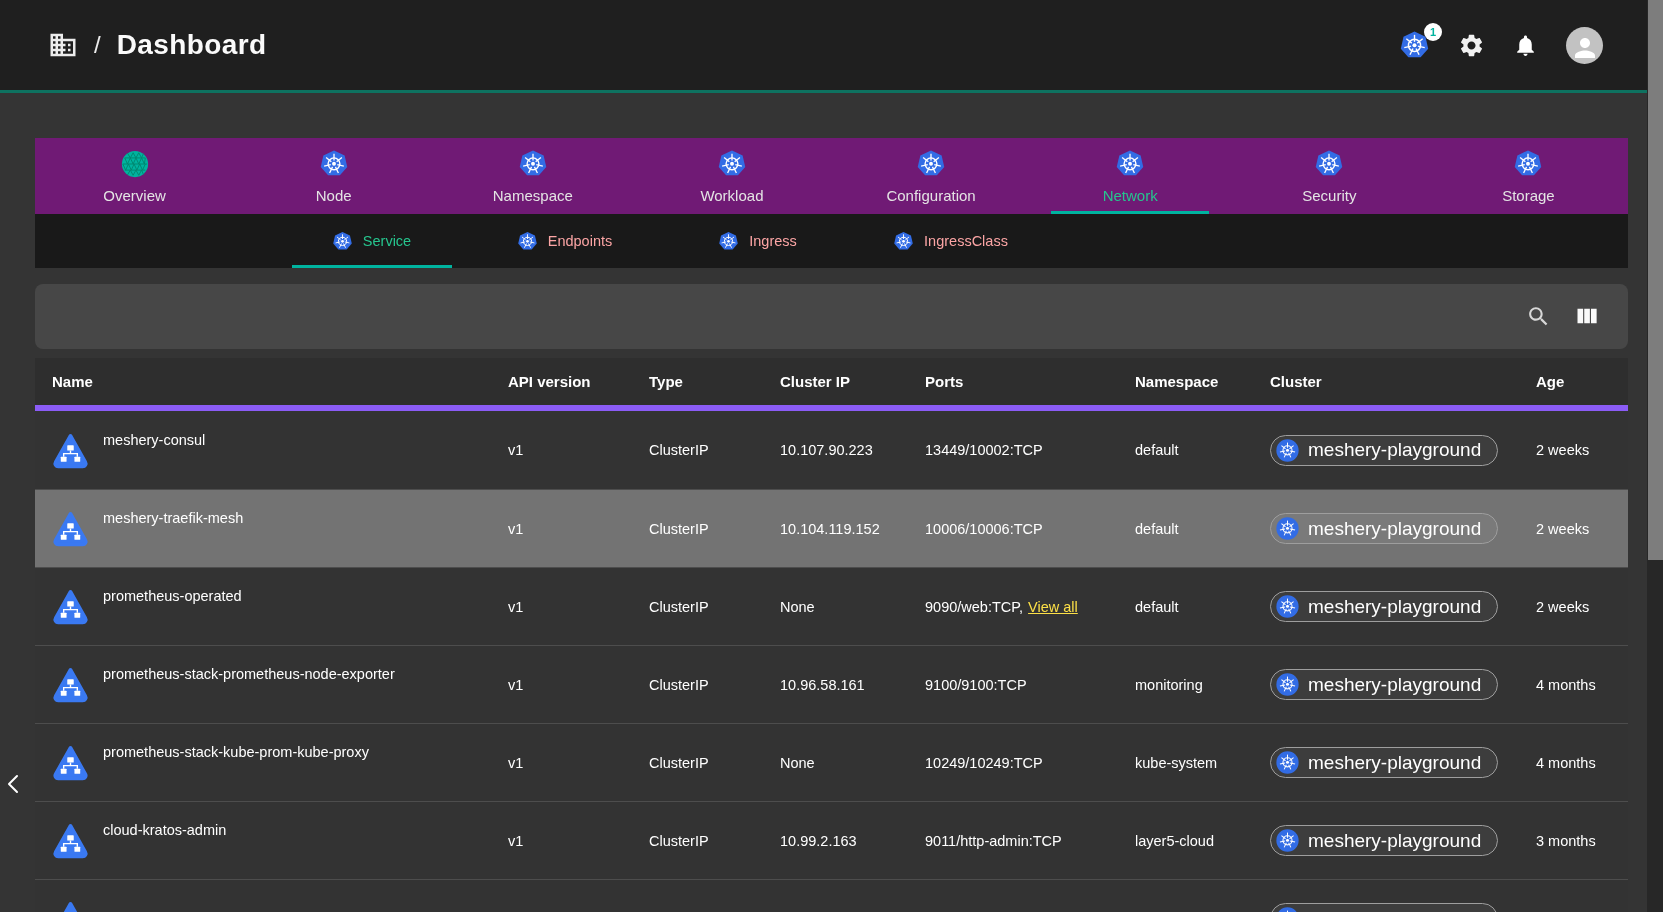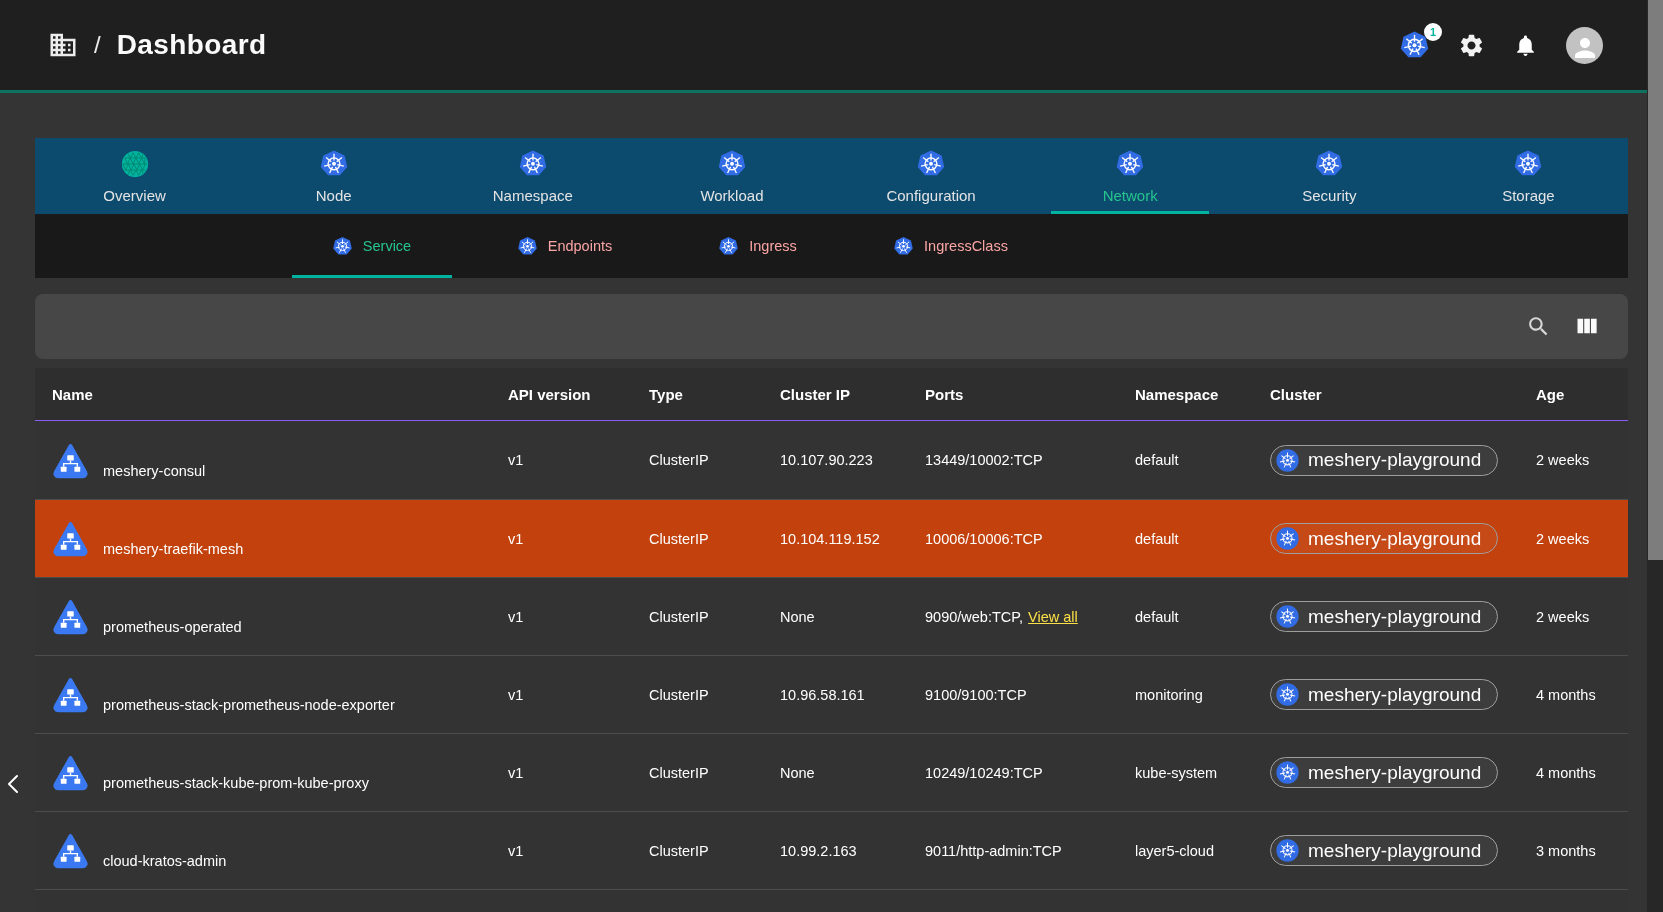--- a/index.html
+++ b/index.html
@@ -31,34 +31,34 @@
     display:flex; align-items:center; justify-content:center;
   }
   .avatar {
     width:37px; height:37px; border-radius:50%;
     background:#c2c2c2; display:flex; align-items:center; justify-content:center;
     overflow:hidden;
   }
   
   .main-wrap { padding:0 35px; }
   .tabs-card { margin-top:45px; }
-  .resource-tabs { display:flex; background:#0c4a6e; height:76px; }
+  .resource-tabs { display:flex; background:#701a75; height:76px; }
   .rtab {
     flex:1 0 0; display:flex; flex-direction:column;
     align-items:center; justify-content:center; gap:8px;
     cursor:pointer; position:relative; border:none; background:none;
     color:#e4e4e4; font-family:inherit;
   }
   .rtab .tlabel { font-size:15px; }
   .rtab.active .tlabel { color:#26C58E; }
   .rtab.active::after {
     content:""; position:absolute; bottom:0; left:50%;
     transform:translateX(-50%); width:158px; height:3px; background:#00B39F;
   }
-  .sub-tabs { display:flex; background:#191919; height:64px; padding-left:240px; }
+  .sub-tabs { display:flex; background:#191919; height:54px; padding-left:240px; }
   .stab {
     width:193px; display:flex; align-items:center; justify-content:center; gap:10px;
     cursor:pointer; position:relative; border:none; background:none;
     color:#fca5a5; font-size:14.5px; font-family:inherit;
   }
   .stab.active { color:#26C58E; }
   .stab.active::after {
     content:""; position:absolute; bottom:0; left:50%;
     transform:translateX(-50%); width:160px; height:3px; background:#00B39F;
   }
@@ -68,26 +68,26 @@
     display:flex; align-items:center; justify-content:flex-end;
     gap:22px; padding-right:28px;
   }
   
   .svc-table { margin-top:9px; }
   .tgrid {
     display:grid;
     grid-template-columns:473px 141px 131px 145px 210px 135px 266px 1fr;
     align-items:center;
   }
-  .thead { height:53px; background:#2e2e2e; font-weight:bold; font-size:15px; border-bottom:1px solid #8b5cf6; }
+  .thead { height:53px; background:#2e2e2e; font-weight:bold; font-size:15px; border-bottom:6px solid #8b5cf6; }
   .thead > div:first-child { padding-left:17px; }
   .trow { height:78px; background:#333333; font-size:14.5px; }
   .trow + .trow { border-top:1px solid #4d4d4d; }
-  .trow.alt { background:#c2410c; }
-  .cell-name { display:flex; align-items:flex-end; gap:14px; padding-left:17px; }
+  .trow.alt { background:#737373; }
+  .cell-name { display:flex; align-items:flex-start; gap:14px; padding-left:17px; }
   .ns-link { color:#fff; font-weight:500; cursor:pointer; }
   .view-all { color:#fde047; text-decoration:underline; cursor:pointer; margin-left:5px; }
   .cluster-chip {
     display:inline-flex; align-items:center; gap:9px;
     height:31px; padding:0 16px 0 5px;
     border:1px solid #9e9e9e; border-radius:17px;
     background:rgba(255,255,255,0.05);
     color:#fff; font-size:19px; cursor:pointer; font-family:inherit;
   }
   

